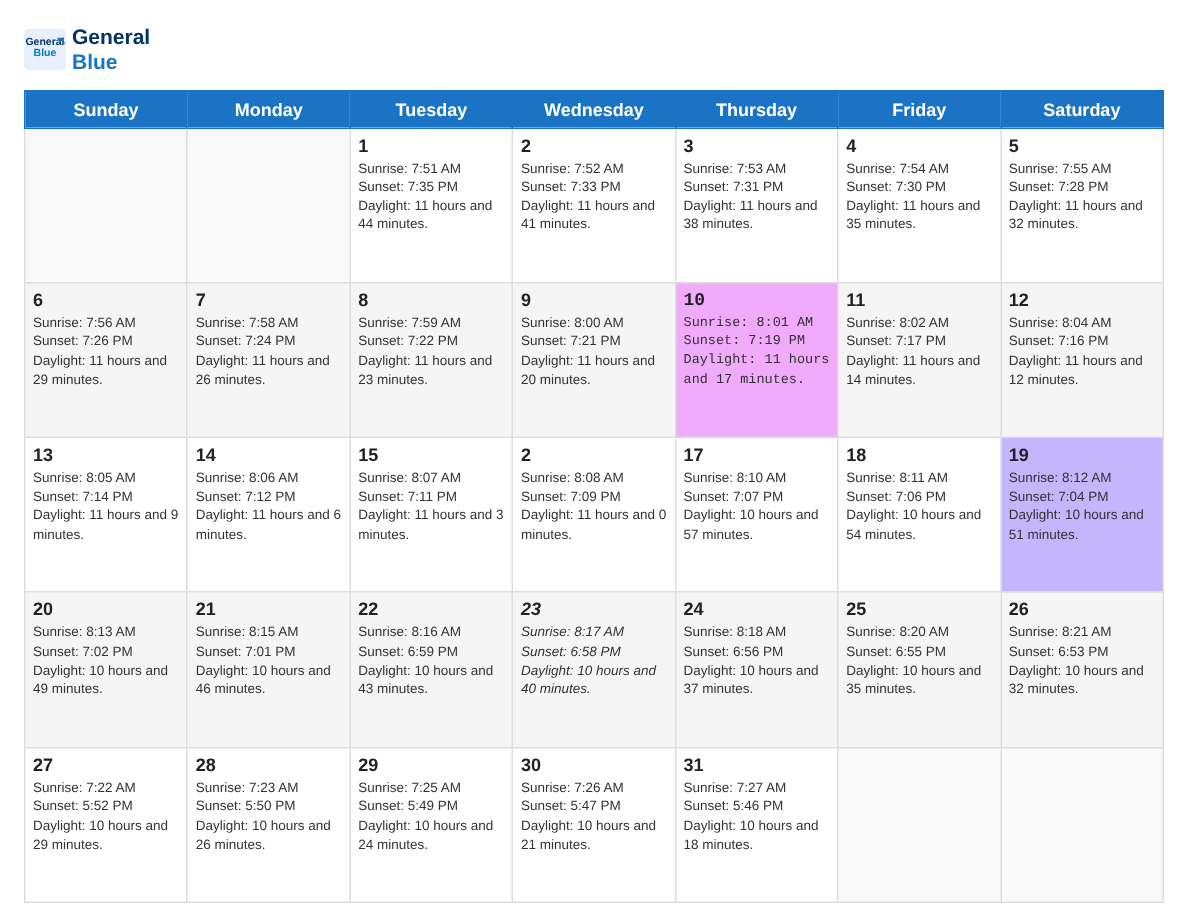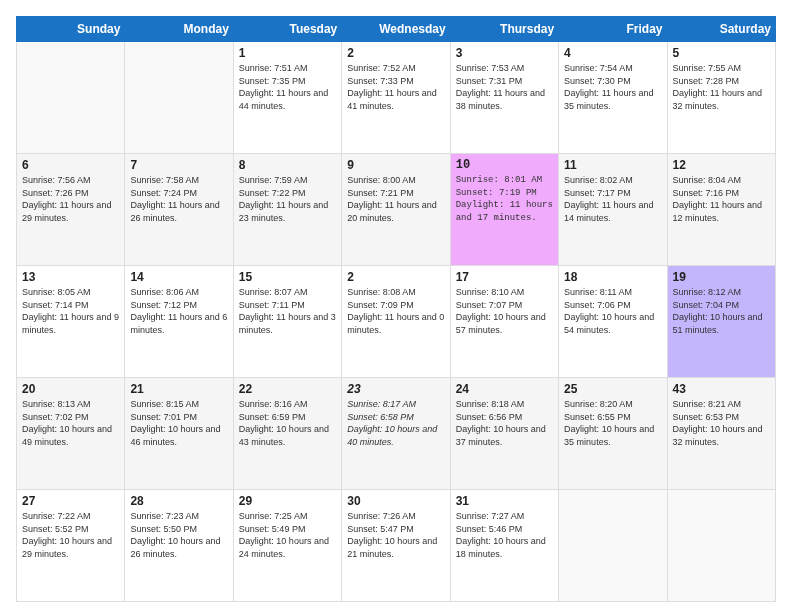--- a/index.html
+++ b/index.html
@@ -50,21 +50,21 @@
       border-collapse: collapse;
       width: 100%;
       table-layout: fixed;
     }
     .calendar th {
       background: #1a73c4;
       color: #fff;
       font-size: 12px;
       font-weight: bold;
       padding: 5px 4px;
-      text-align: right;
+      text-align: center;
       border: 1px solid #1a73c4;
     }
     .calendar td {
       vertical-align: top;
       padding: 4px 5px;
       font-size: 9.5px;
       color: #333;
       border: 1px solid #ddd;
       height: 80px;
       background: #fff;
@@ -94,20 +94,38 @@
     }
     table {
       width: 100%;
       border-collapse: collapse;
     }
   </style>
 </head>
 <body>
 
 <div class="page">
+  <div class="header">
+    <div class="logo">
+      <svg class="logo-icon" viewBox="0 0 36 36">
+        <rect x="0" y="0" width="36" height="36" rx="4" fill="#e8f0fe"></rect>
+        <text x="18" y="14" font-size="9" font-weight="bold" fill="#003366" text-anchor="middle" font-family="Arial">General</text>
+        <text x="18" y="24" font-size="9" font-weight="bold" fill="#0077cc" text-anchor="middle" font-family="Arial">Blue</text>
+        <polygon points="28,8 36,14 32,8" fill="#1a73c4"></polygon>
+      </svg>
+      <div>
+        <div style="font-size:14px;font-weight:bold;color:#003366;line-height:1.2;">General</div>
+        <div style="font-size:14px;font-weight:bold;color:#1a73c4;line-height:1.2;">Blue</div>
+      </div>
+    </div>
+    <div class="title-block">
+      <div class="main-title"></div>
+      <div class="subtitle"></div>
+    </div>
+  </div>
 
   <table class="calendar">
     <thead>
       <tr>
       <th>Sunday</th>
           <th>Monday</th>
           <th>Tuesday</th>
           <th>Wednesday</th>
           <th>Thursday</th>
           <th>Friday</th>
@@ -218,21 +236,21 @@
           </td>
           <td style="background: rgb(245, 245, 245);">
             <span class="day-num">24</span>
             <div class="day-info">Sunrise: 8:18 AM<br>Sunset: 6:56 PM<br>Daylight: 10 hours and 37 minutes.</div>
           </td>
           <td style="background: rgb(245, 245, 245);">
             <span class="day-num">25</span>
             <div class="day-info">Sunrise: 8:20 AM<br>Sunset: 6:55 PM<br>Daylight: 10 hours and 35 minutes.</div>
           </td>
           <td style="background: rgb(245, 245, 245);">
-            <span class="day-num">43</span>
+            <span class="day-num">26</span>
             <div class="day-info">Sunrise: 8:21 AM<br>Sunset: 6:53 PM<br>Daylight: 10 hours and 32 minutes.</div>
           </td>
         </tr>
         <tr>
           <td style="background: rgb(255, 255, 255);">
             <span class="day-num">27</span>
             <div class="day-info">Sunrise: 7:22 AM<br>Sunset: 5:52 PM<br>Daylight: 10 hours and 29 minutes.</div>
           </td>
           <td style="background: rgb(255, 255, 255);">
             <span class="day-num">28</span>

